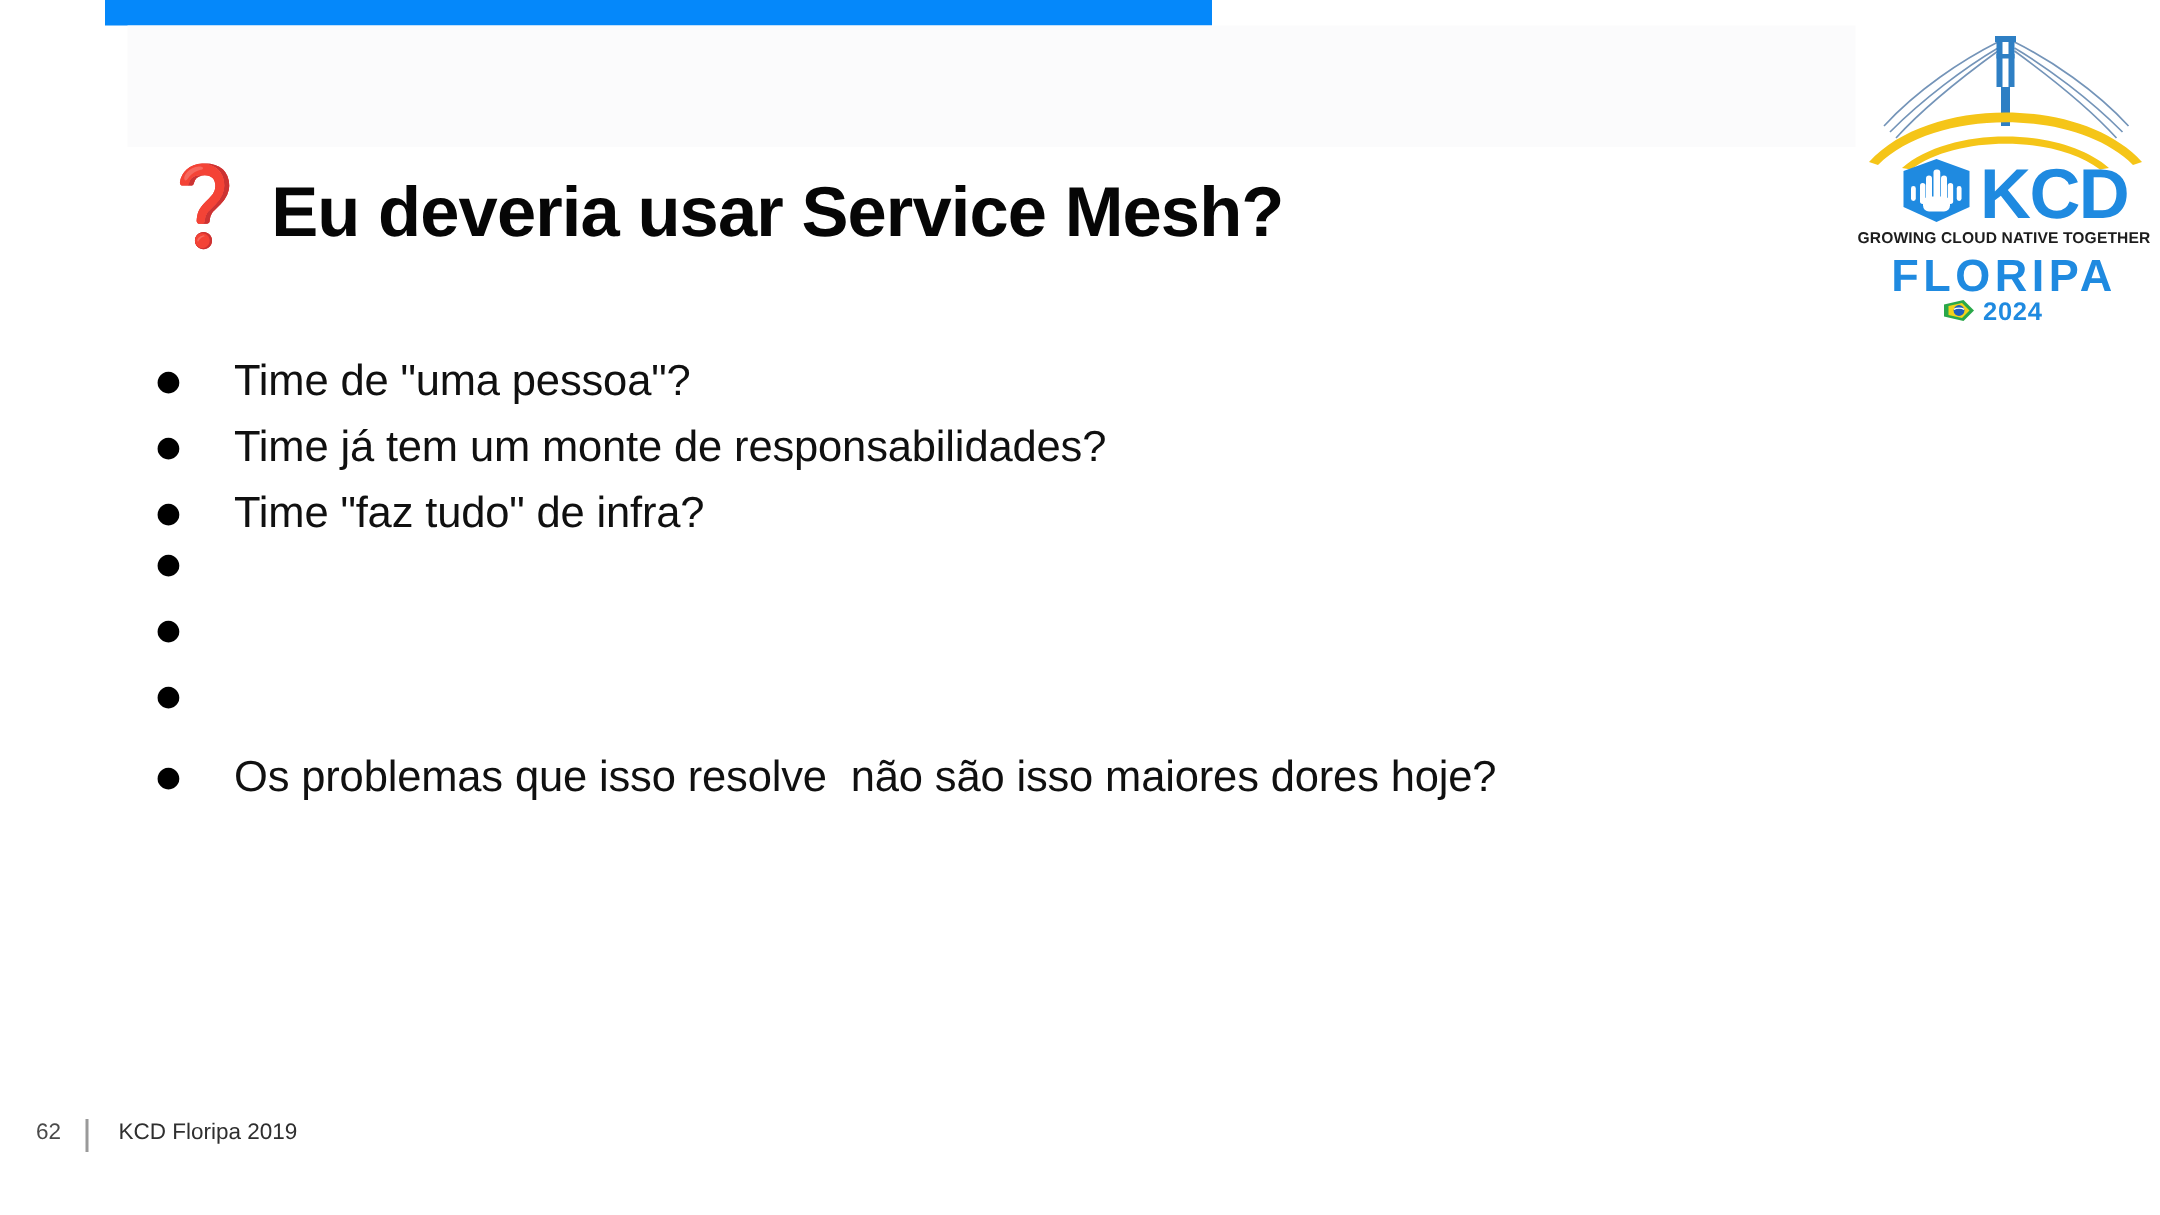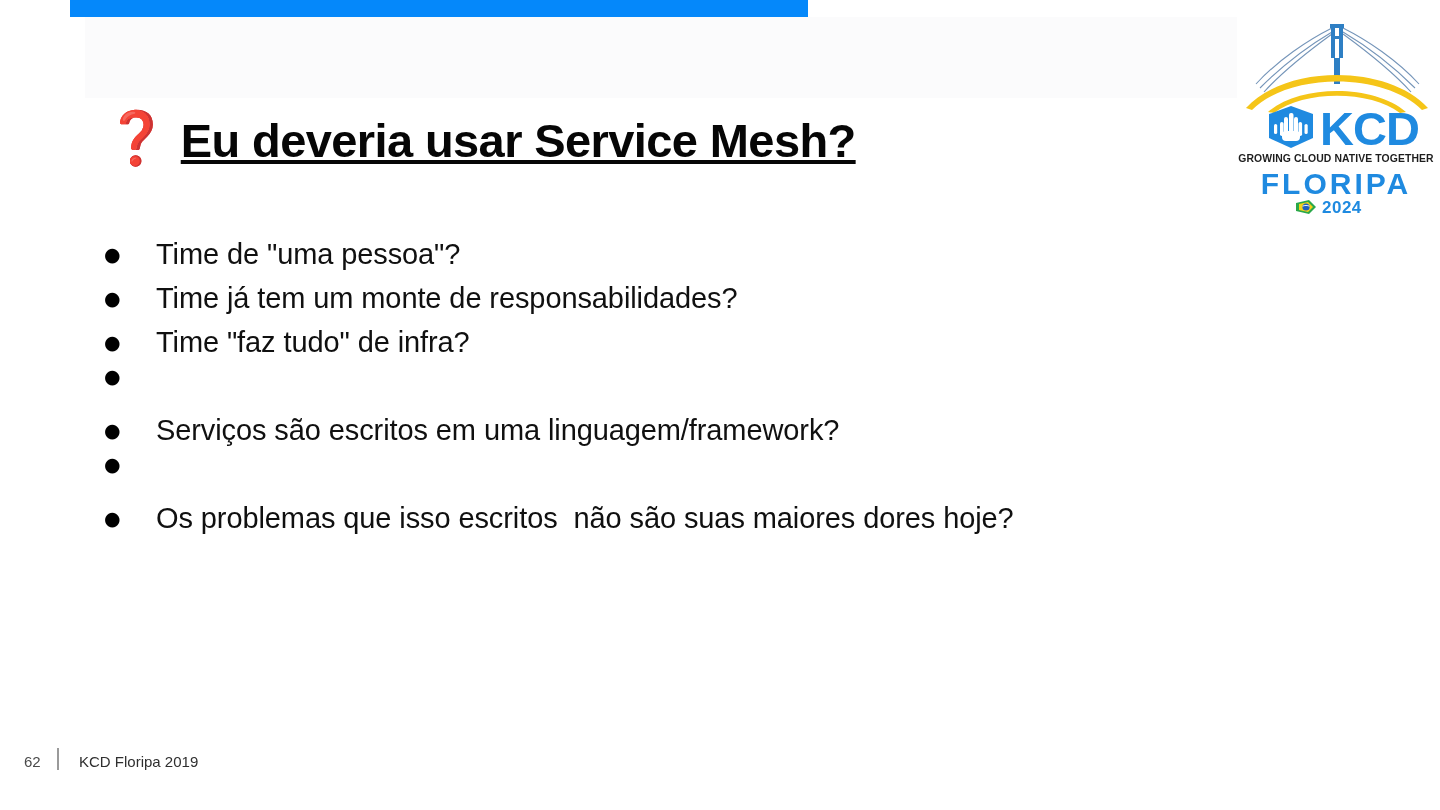--- a/index.html
+++ b/index.html
@@ -47,21 +47,20 @@
     transform:translateY(-2px);
     text-shadow:0 0 0 #e8342a;
   }
   .slide-title {
     font-family:"Liberation Sans", sans-serif;
     font-weight:bold;
     font-size:47px;
     letter-spacing:-0.6px;
     color:#060606;
     white-space:nowrap;
-    text-decoration:underline;
   }
 
   
   .bullets {
     position:absolute;
     left:104px; top:238px;
     width:1180px;
     list-style:none;
   }
   .bullet-item {
@@ -85,21 +84,21 @@
     color:#101010;
     white-space:pre;
     letter-spacing:-0.1px;
   }
 
   
   .footer {
     position:absolute;
     left:24px; top:746px;
     display:flex;
-    align-items:flex-end;
+    align-items:flex-start;
     height:24px;
   }
   .page-number {
     font-size:15px;
     color:#4a4a4a;
     width:33px;
   }
   .footer-divider {
     width:2px; height:22px;
     background:#9a9a9a;
@@ -141,28 +140,27 @@
     </li>
     <li class="bullet-item">
       <span class="bullet-dot">●</span>
       <span class="bullet-text">Time "faz tudo" de infra?</span>
     </li>
     <li class="bullet-item">
       <span class="bullet-dot">●</span>
     </li>
     <li class="bullet-item">
       <span class="bullet-dot">●</span>
-      <span class="bullet-text">Serviços são escritos em uma linguagem/framework?</span>
-    </li>
-    <li class="bullet-item">
-      <span class="bullet-dot">●</span>
-    </li>
-    <li class="bullet-item">
-      <span class="bullet-dot">●</span>
-      <span class="bullet-text">Os problemas que isso escritos  não são suas maiores dores hoje?</span>
+    </li>
+    <li class="bullet-item">
+      <span class="bullet-dot">●</span>
+    </li>
+    <li class="bullet-item">
+      <span class="bullet-dot">●</span>
+      <span class="bullet-text">Os problemas que isso resolve  não são isso maiores dores hoje?</span>
     </li>
   </ul>
 
   <div class="footer">
     <span class="page-number">62</span>
     <span class="footer-divider"></span>
     <span class="footer-text">KCD Floripa 2019</span>
   </div>
 
   <div class="logo">

